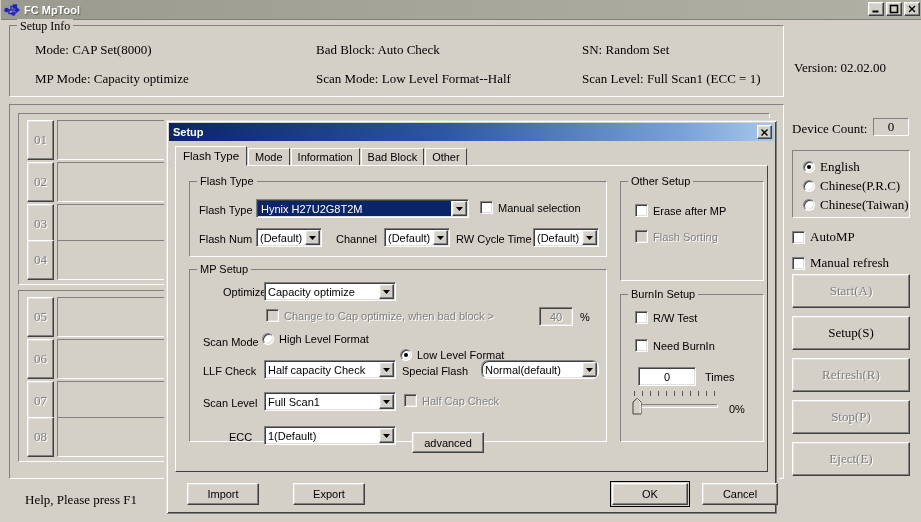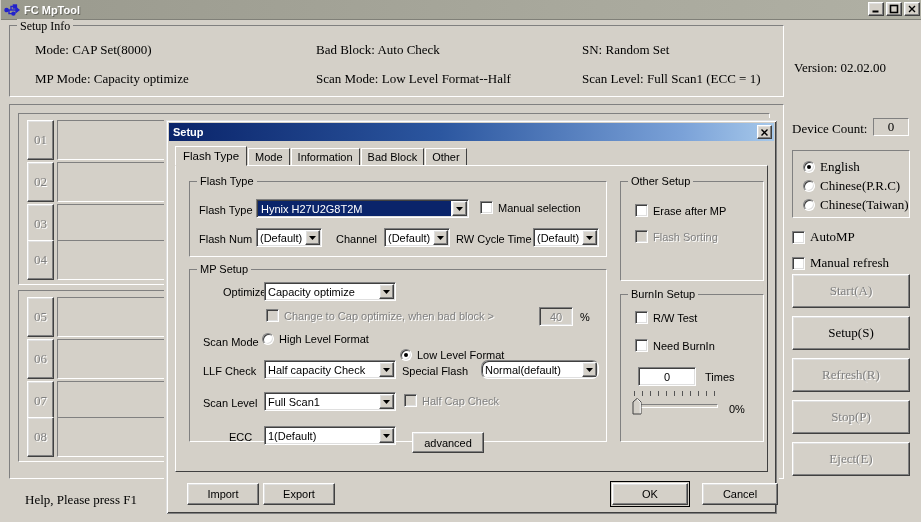--- a/index.html
+++ b/index.html
@@ -654,18 +654,18 @@
           <svg width="10" height="17" viewBox="0 0 10 17">
             <path d="M5 0.5 L9 4 L9 16 L1 16 L1 4 Z" fill="#d4d0c8" stroke="#404040" stroke-width="1"></path>
             <path d="M5 1.2 L8.3 4.3 L8.3 15.3" fill="none" stroke="#ffffff" stroke-width="1"></path>
           </svg>
         </div>
       </div>
 
     </div>
 
     <div class="dlg-btn" style="left:21px;  top:363px; width:72px;">Import</div>
-    <div class="dlg-btn" style="left:97px; top:363px; width:72px;">Export</div>
+    <div class="dlg-btn" style="left:127px; top:363px; width:72px;">Export</div>
     <div class="dlg-btn default" style="left:446px; top:363px; width:76px;">OK</div>
     <div class="dlg-btn" style="left:536px; top:363px; width:76px;">Cancel</div>
 
   </div>
 </div>
 
 </body></html>

